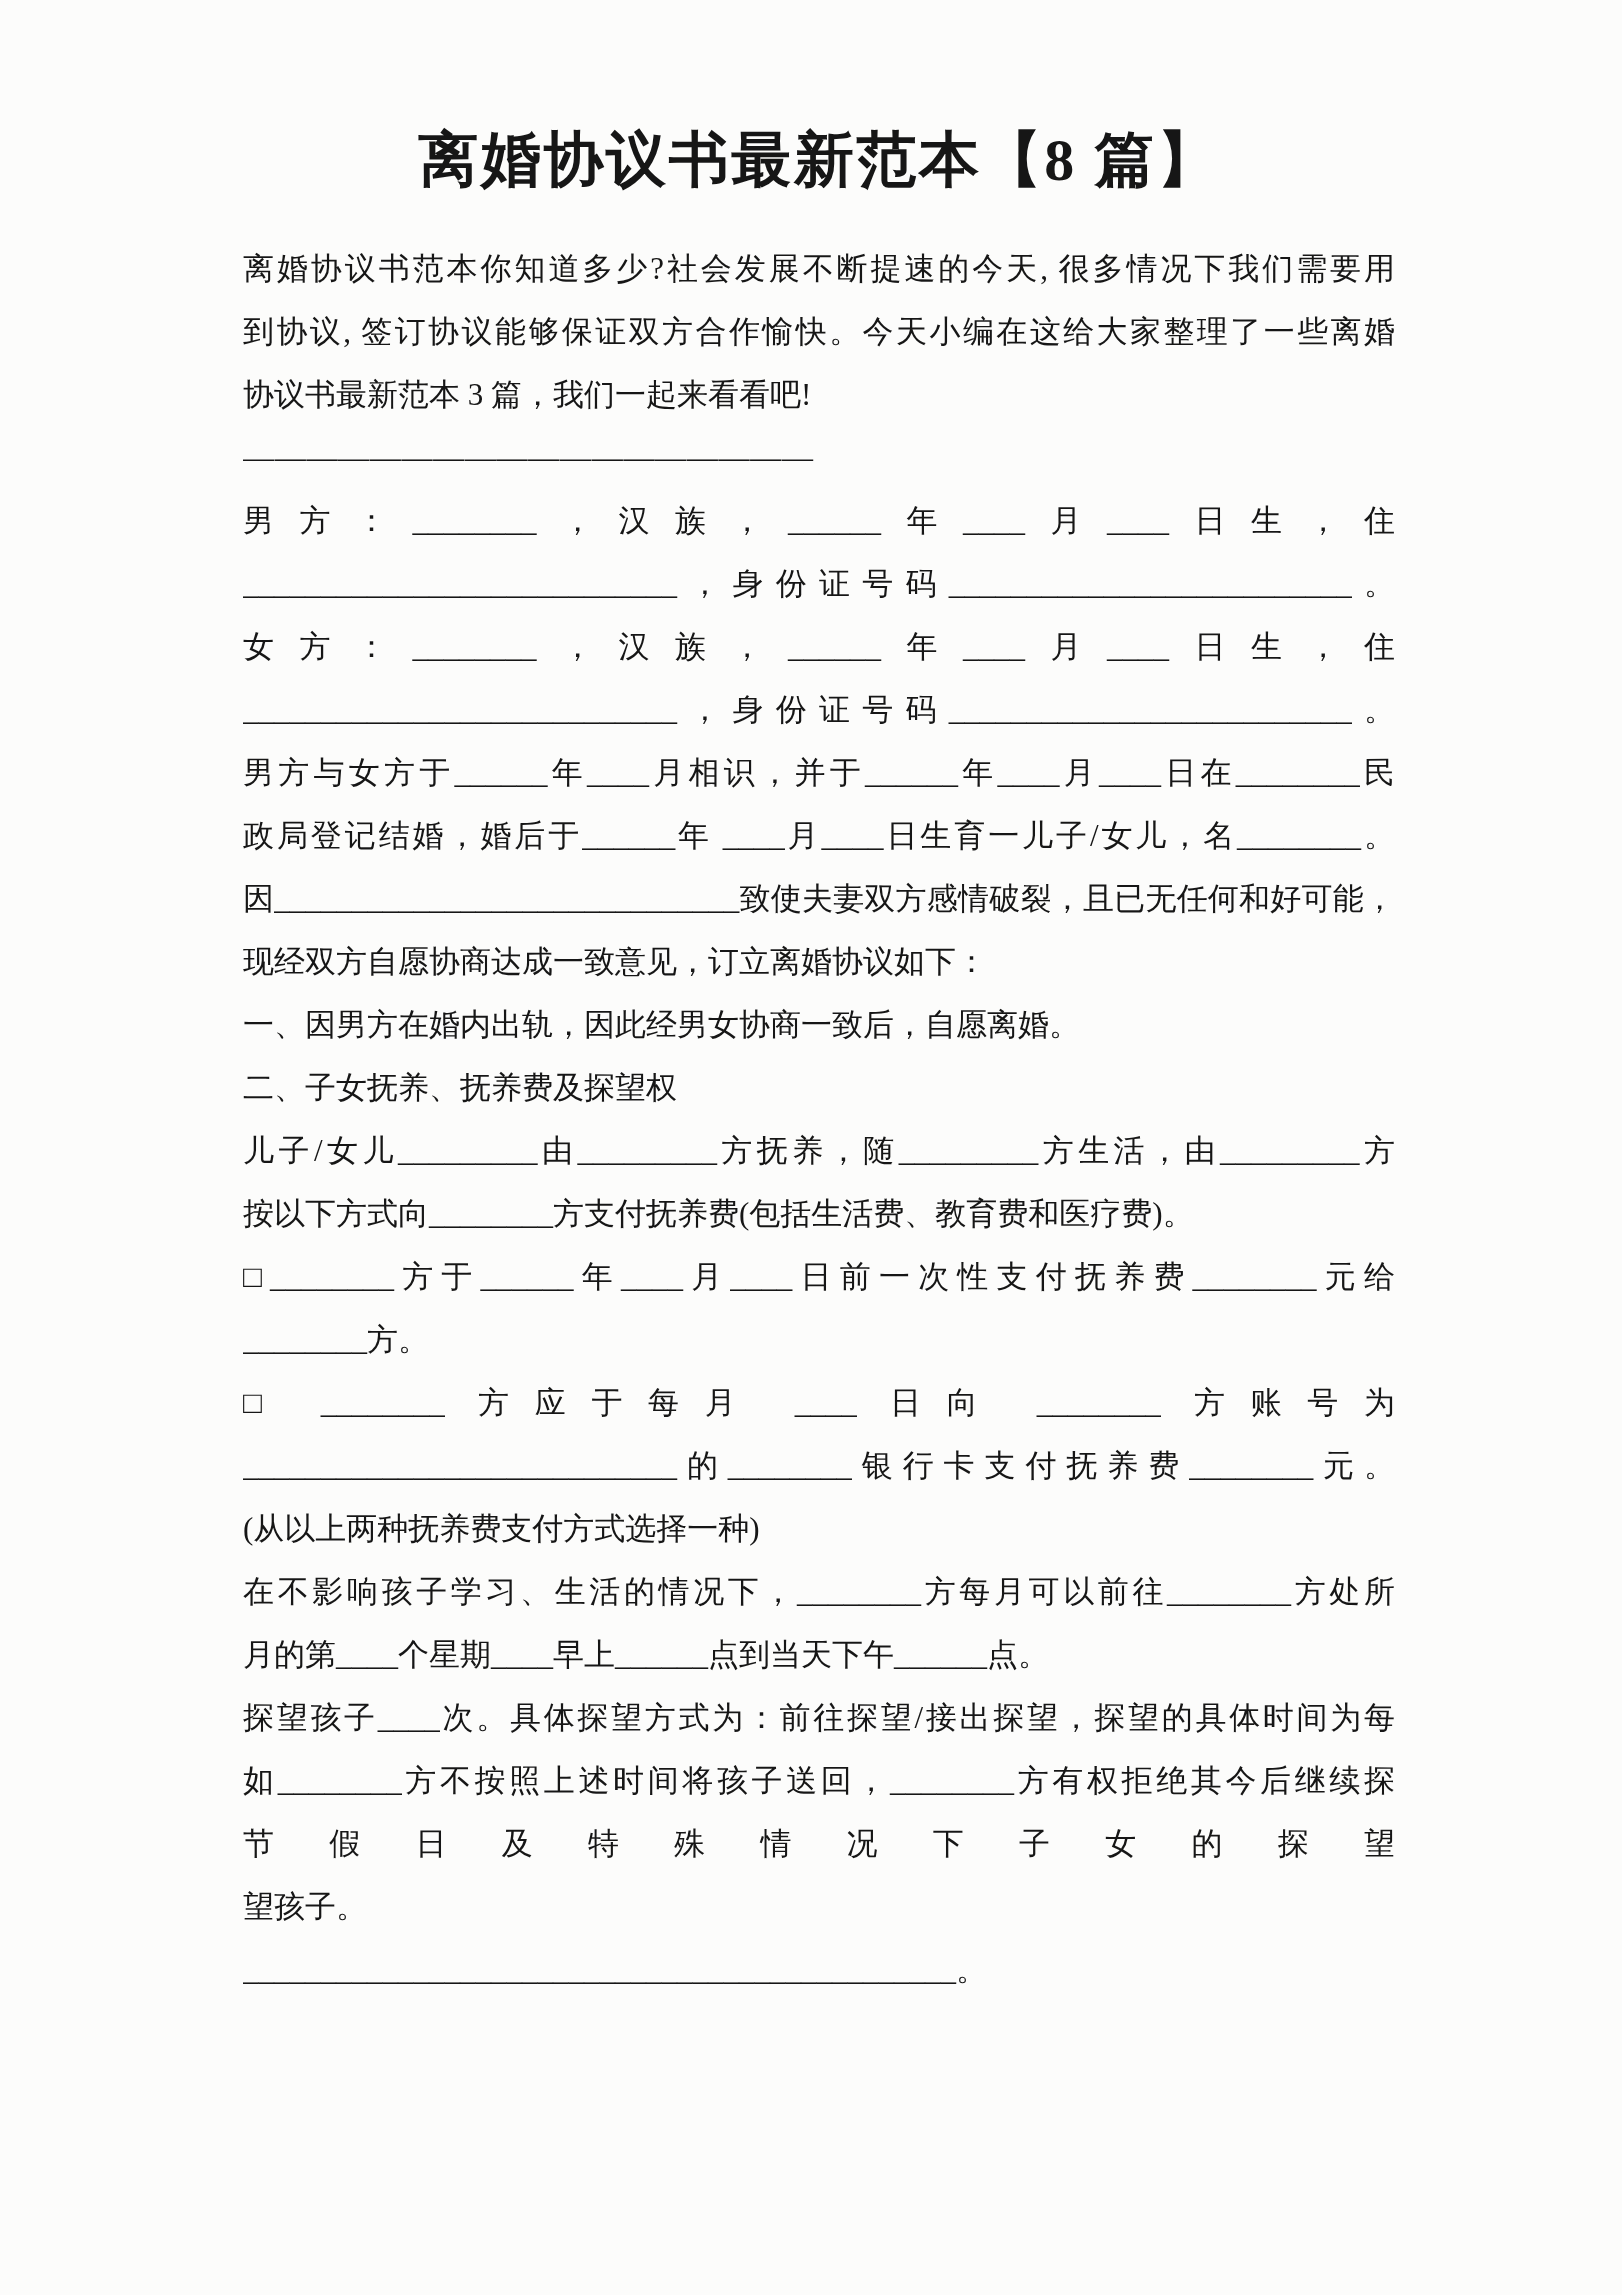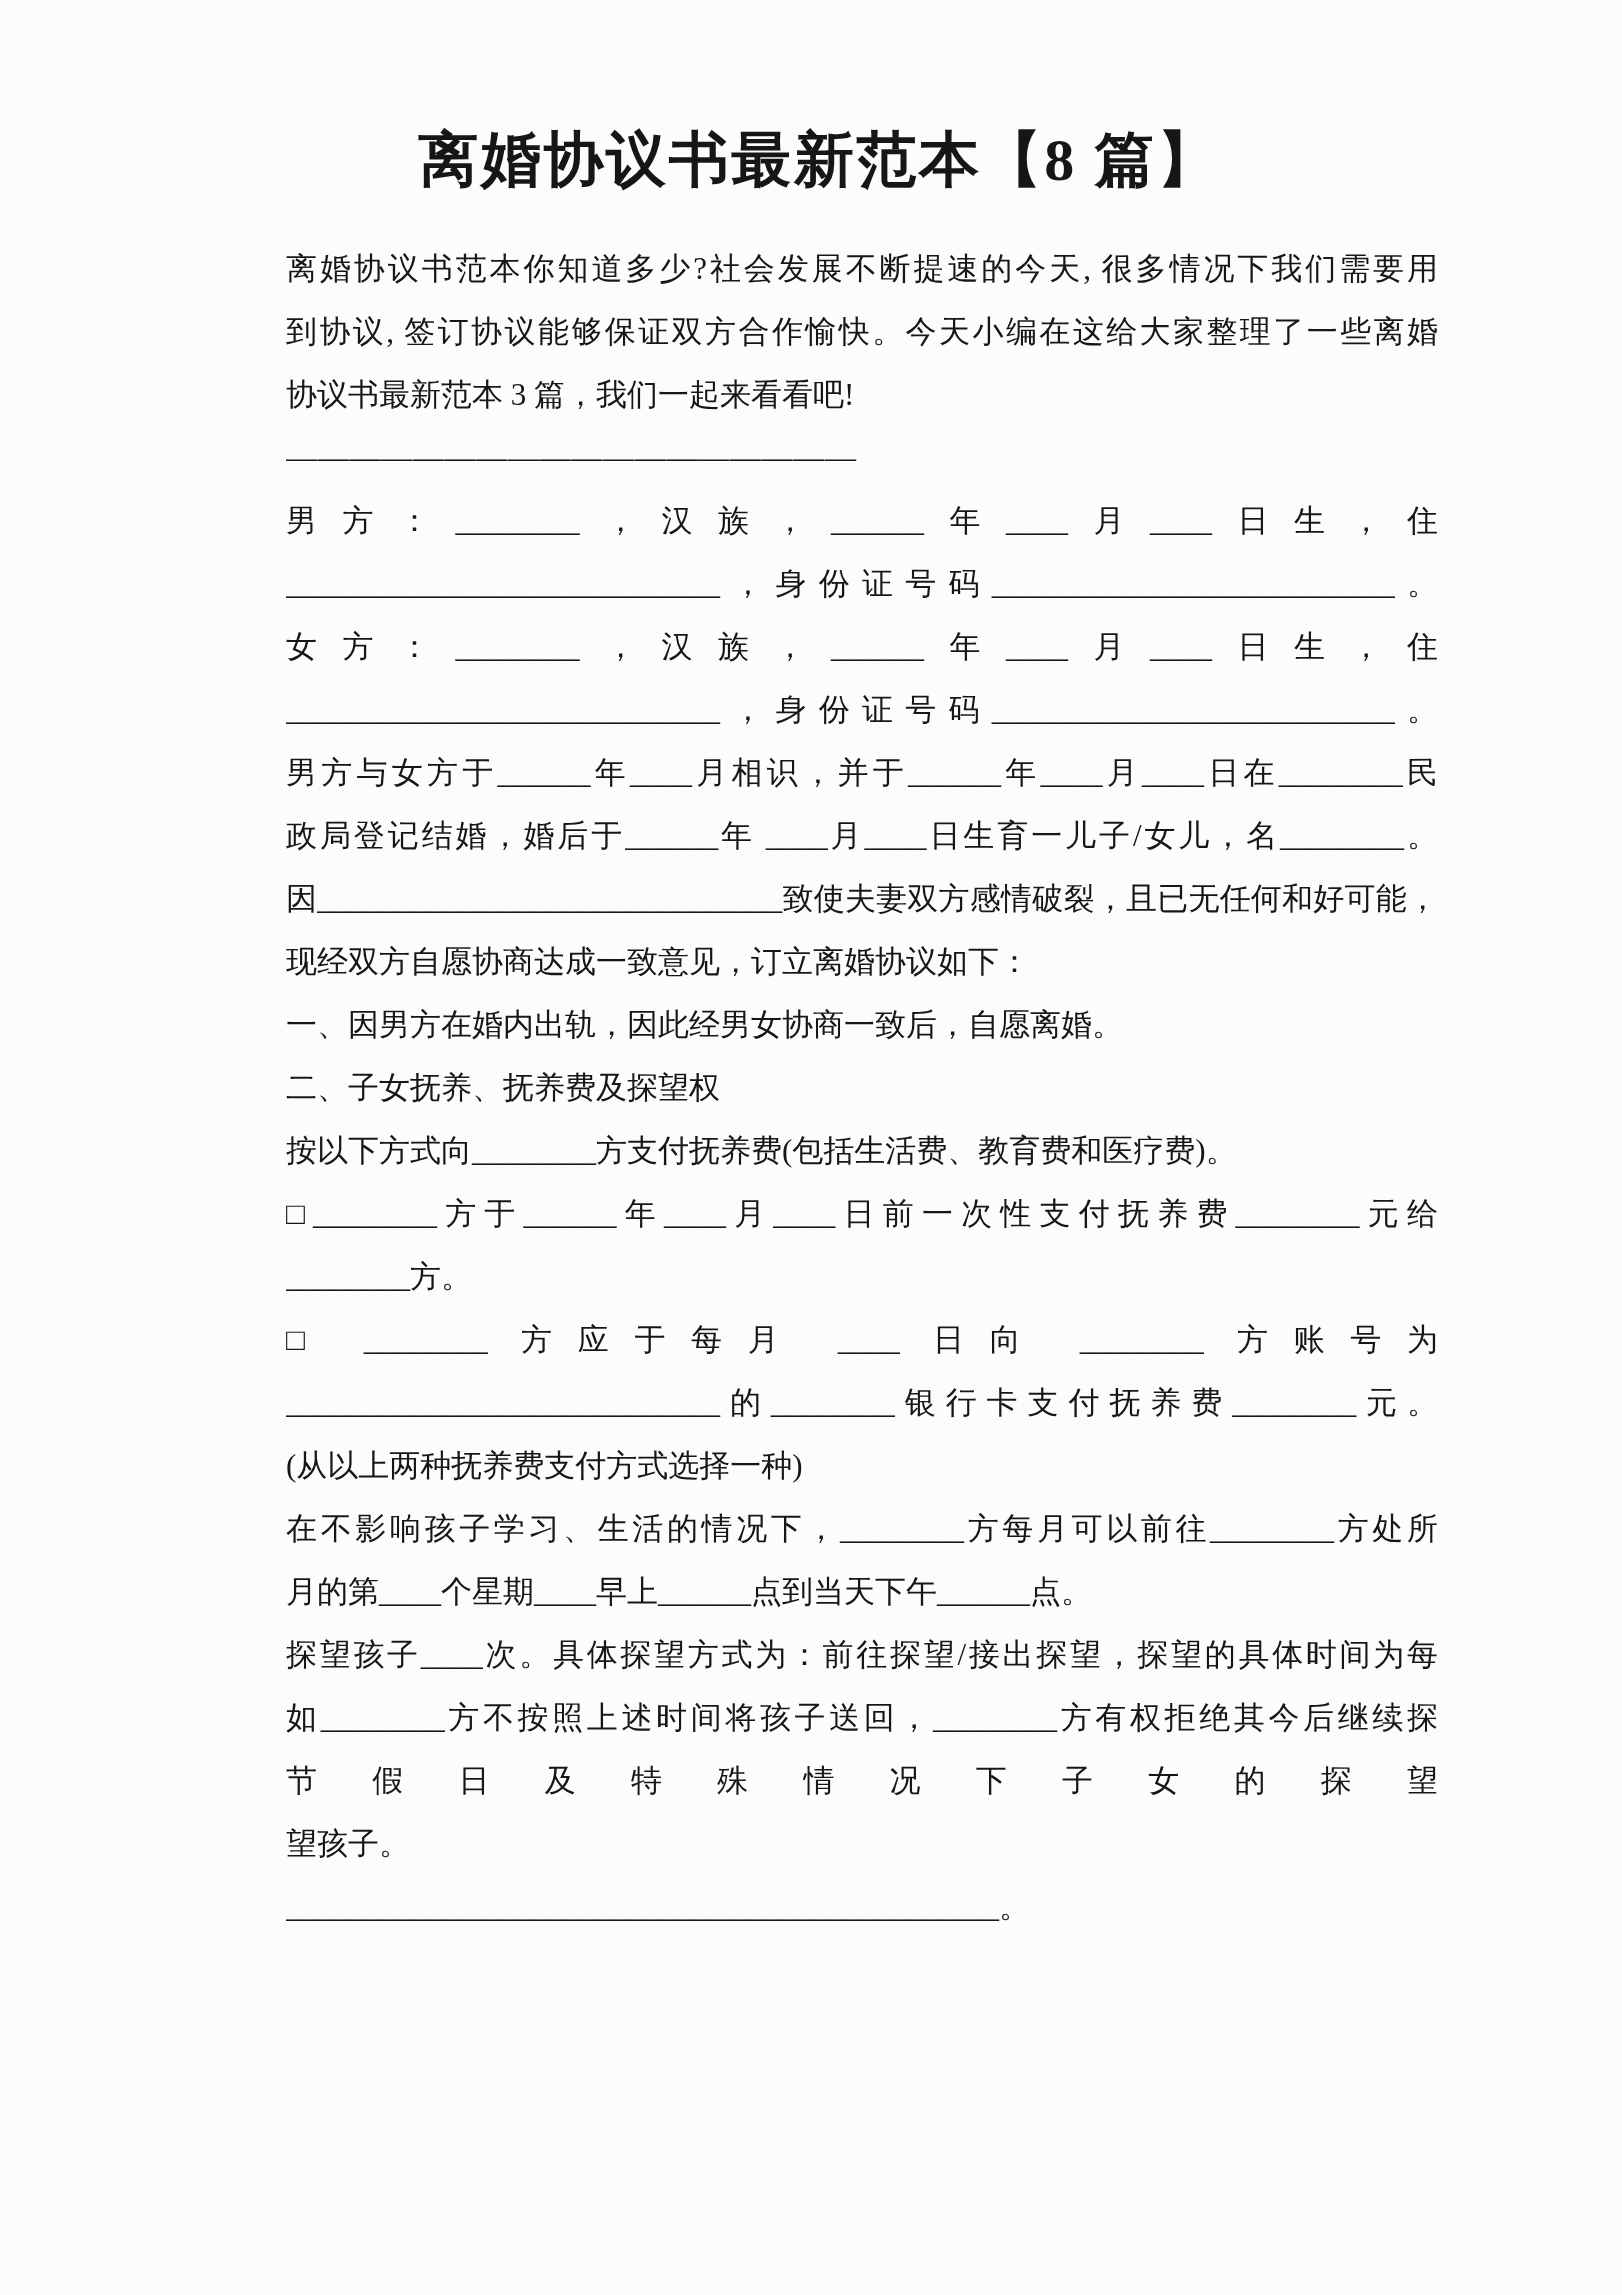--- a/index.html
+++ b/index.html
@@ -23,21 +23,20 @@
     margin: 0 0 30px 0;
     font-size: 60px;
     font-weight: 700;
     line-height: 93px;
     text-align: center;
     letter-spacing: 2.6px;
     white-space: nowrap;
   }
   .doc-body {
     width: 100%;
-    margin-left: 43px;
   }
   .line {
     margin: 0;
     font-size: 31px;
     line-height: 63px;
     text-align: left;
     word-break: keep-all;
     overflow: hidden;
     white-space: nowrap;
   }
@@ -64,20 +63,21 @@
       <p class="line fill">男方：________，汉族，______年____月____日生，住</p>
       <p class="line fill">____________________________，身份证号码__________________________。</p>
       <p class="line fill">女方：________，汉族，______年____月____日生，住</p>
       <p class="line fill">____________________________，身份证号码__________________________。</p>
       <p class="line fill">男方与女方于______年____月相识，并于______年____月____日在________民</p>
       <p class="line fill">政局登记结婚，婚后于______年 ____月____日生育一儿子/女儿，名________。</p>
       <p class="line fill">因______________________________致使夫妻双方感情破裂，且已无任何和好可能，</p>
       <p class="line plain">现经双方自愿协商达成一致意见，订立离婚协议如下：</p>
       <p class="line plain">一、因男方在婚内出轨，因此经男女协商一致后，自愿离婚。</p>
       <p class="line plain">二、子女抚养、抚养费及探望权</p>
+      <p class="line fill">儿子/女儿_________由_________方抚养，随_________方生活，由_________方</p>
       <p class="line plain">按以下方式向________方支付抚养费(包括生活费、教育费和医疗费)。</p>
       <p class="line fill">□________方于______年____月____日前一次性支付抚养费________元给</p>
       <p class="line plain">________方。</p>
       <p class="line fill">□ ________ 方应于每月 ____ 日向 ________ 方账号为</p>
       <p class="line fill">____________________________的________银行卡支付抚养费________元。</p>
       <p class="line plain">(从以上两种抚养费支付方式选择一种)</p>
       <p class="line fill">在不影响孩子学习、生活的情况下，________方每月可以前往________方处所</p>
       <p class="line plain">月的第____个星期____早上______点到当天下午______点。</p>
       <p class="line fill">探望孩子____次。具体探望方式为：前往探望/接出探望，探望的具体时间为每</p>
       <p class="line fill">如________方不按照上述时间将孩子送回，________方有权拒绝其今后继续探</p>

